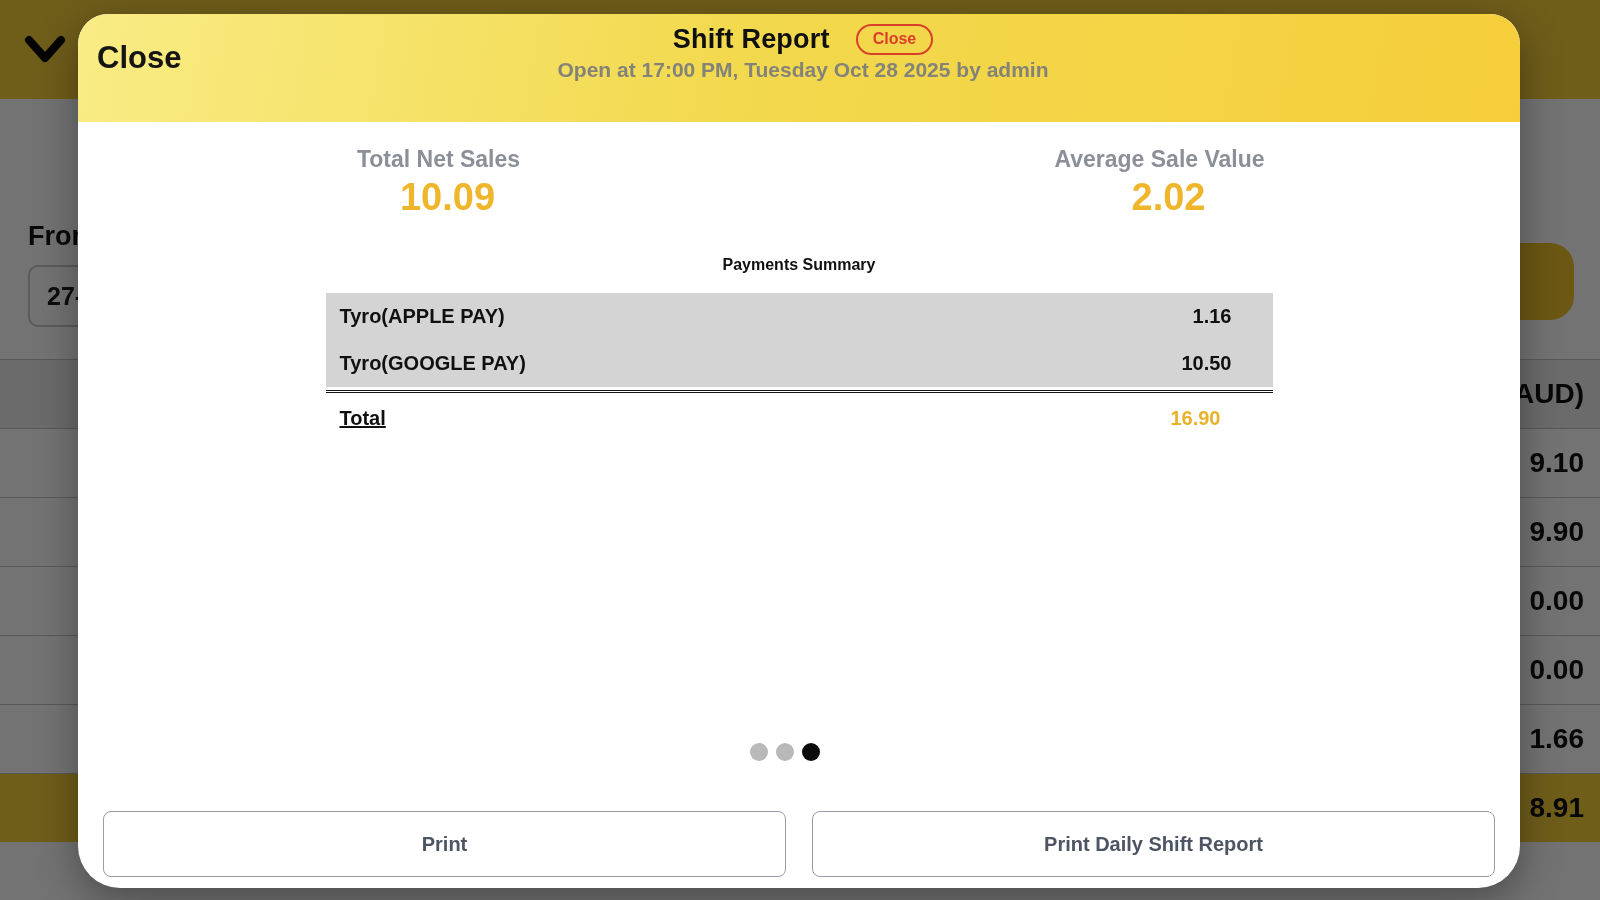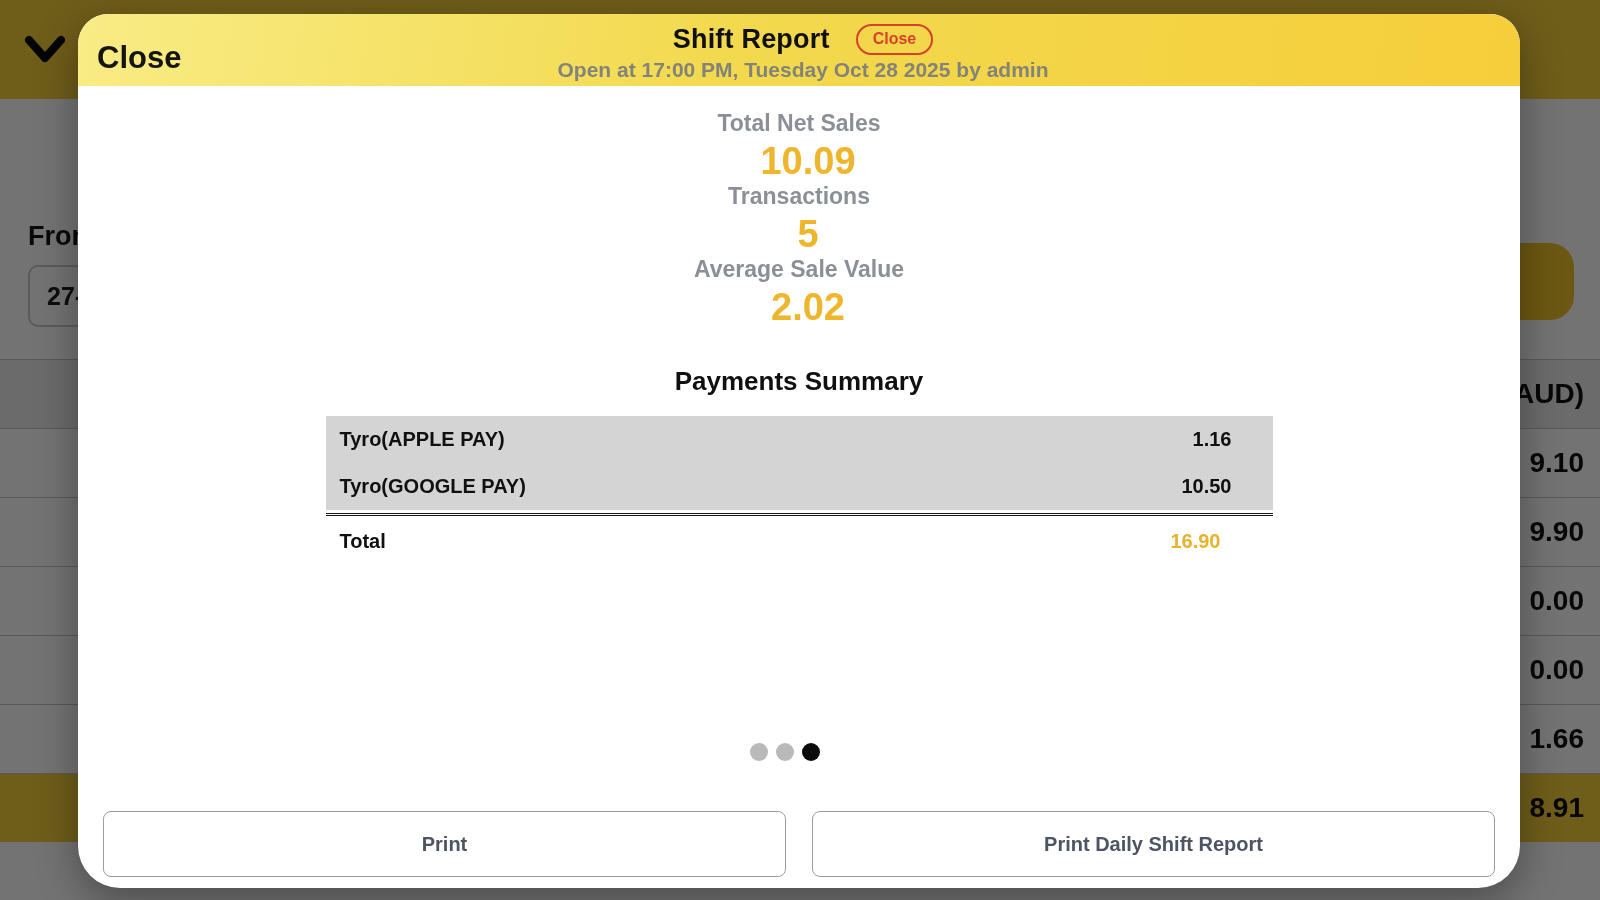--- a/index.html
+++ b/index.html
@@ -22,46 +22,46 @@
       font-size: 28px; font-weight: 600; color: #111; }
   .bg-row.header { background: #ededed; font-weight: bold; }
   .bg-row.highlight { background: #f6ce3b; }
 
   
   .overlay { position: absolute; inset: 0; background: rgba(0,0,0,0.55); }
 
   
   .modal { position: absolute; left: 78px; top: 14px; width: 1442px; height: 874px; background: #fff;
       border-radius: 30px 30px 42px 42px; box-shadow: 0 12px 40px rgba(0,0,0,0.35); overflow: hidden; }
-  .modal-header { position: relative; width: 100%; height: 72px;
+  .modal-header { position: relative; width: 100%; height: 108px;
       background: linear-gradient(100deg, #f9ec85 0%, #f2d94e 45%, #f6ce3b 100%);
       border-radius: 30px 30px 0 0; }
   .close-label { position: absolute; left: 19px; top: 26px; font-size: 31px; font-weight: bold; color: #141414; cursor: pointer; }
   .header-center { position: absolute; left: 8px; right: 0; top: 10px; display: flex; flex-direction: column; align-items: center; }
   .title-row { display: flex; align-items: center; gap: 26px; }
   .modal-title { font-size: 27px; font-weight: bold; color: #101010; letter-spacing: 0.2px; }
   .close-badge { border: 2.5px solid #d9402c; color: #d9402c; font-size: 16px; font-weight: bold;
       border-radius: 999px; padding: 3px 15px 4px; background: transparent; cursor: pointer; line-height: 1.2; }
   .modal-subtitle { margin-top: 3px; font-size: 21px; font-weight: bold; color: #83837a; }
 
-  .stats { display: flex; margin-top: 24px; flex-direction: column; }
+  .stats { display: flex; margin-top: 24px; }
   .stat { flex: 1; display: flex; flex-direction: column; align-items: center; }
   .stat-label { font-size: 23px; font-weight: bold; color: #8a8f98; }
   .stat-value { margin-top: 3px; font-size: 38px; font-weight: bold; color: #efb52b; margin-left: 18px; }
 
-  .payments-title { margin-top: 37px; text-align: center; font-size: 26px; font-weight: bold; color: #101010; }
+  .payments-title { margin-top: 37px; text-align: center; font-size: 16px; font-weight: bold; color: #101010; }
 
   .pay-table { width: 947px; margin: 19px auto 0; }
   .pay-row { height: 47px; display: flex; align-items: center; justify-content: space-between; background: #fff; }
   .pay-row.shaded { background: #d4d4d4; }
   .pay-label { padding-left: 14px; font-size: 20px; font-weight: bold; color: #101010; }
   .pay-value { padding-right: 41px; font-size: 20px; font-weight: 600; color: #101010; }
   .total-divider { border-top: 3px double #151515; margin-top: 3px; }
   .total-row { height: 50px; display: flex; align-items: center; justify-content: space-between; }
-  .total-label { padding-left: 14px; font-size: 20px; font-weight: bold; color: #101010; }
+  .total-label { padding-left: 14px; font-size: 20px; font-weight: bold; color: #101010; text-decoration: underline; }
   .total-value { padding-right: 52px; font-size: 20px; font-weight: bold; color: #e6b32a; }
 
   .dots { position: absolute; left: 49%; transform: translateX(-50%); bottom: 127px; display: flex; gap: 8px; }
   .dot { width: 18px; height: 18px; border-radius: 50%; background: #b9b9b9; cursor: pointer; }
   .dot.active { background: #0b0b0b; }
 
   .modal-footer { position: absolute; left: 25px; right: 25px; bottom: 11px; display: flex; gap: 26px; }
   .footer-btn { flex: 1; height: 66px; background: #fff; border: 1.5px solid #979ca6; border-radius: 8px;
       font-family: Liberation Sans, sans-serif; font-size: 20px; font-weight: 600; color: #4d5564; cursor: pointer; }
 </style>
@@ -119,24 +119,20 @@
         <div class="modal-subtitle">Open at 17:00 PM, Tuesday Oct 28 2025 by admin</div>
       </div>
     </div>
 
     <div class="stats">
       <div class="stat">
         <div class="stat-label">Total Net Sales</div>
         <div class="stat-value">10.09</div>
       </div>
       <div class="stat">
-        <div class="stat-label">Transactions</div>
-        <div class="stat-value">5</div>
-      </div>
-      <div class="stat">
         <div class="stat-label">Average Sale Value</div>
         <div class="stat-value">2.02</div>
       </div>
     </div>
 
     <div class="payments-title">Payments Summary</div>
 
     <div class="pay-table">
       <div class="pay-row shaded">
         <span class="pay-label">Tyro(APPLE PAY)</span>

